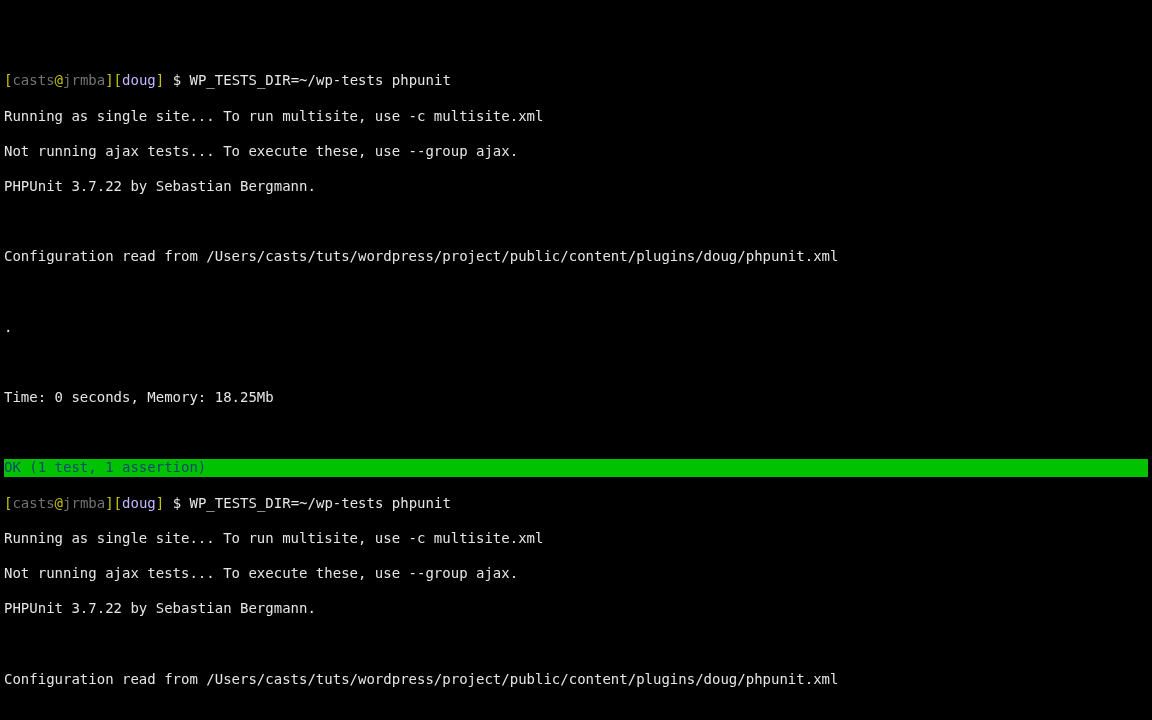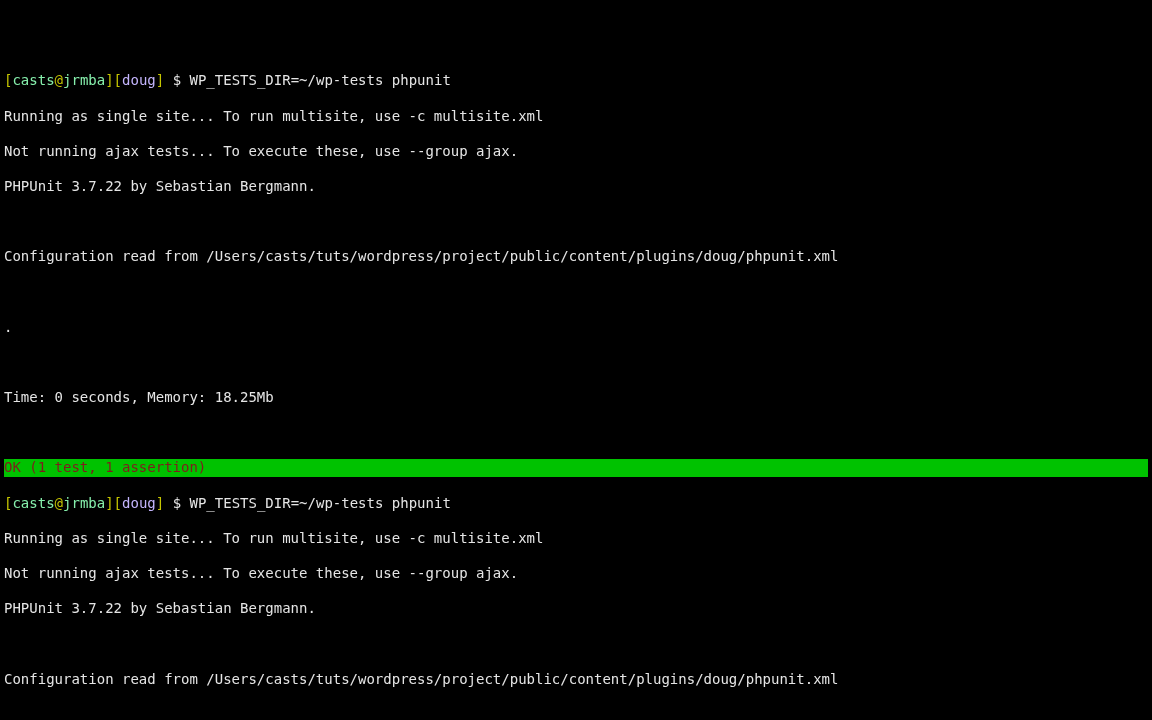--- a/index.html
+++ b/index.html
@@ -11,24 +11,24 @@
     color: #e5e5e5;
     width: 1152px;
     height: 720px;
     overflow: hidden;
     padding: 2px 4px;
     white-space: pre;
   }
   .line { display: block; }
   .yellow { color: #c5c500; }
   .magenta { color: #c4b5fd; }
-  .cyan { color: #86efac; }
+  .cyan { color: #737373; }
   .ok-bar {
     background: #00c200;
-    color: #7f1d1d;
+    color: #0c4a6e;
     display: block;
     width: 100%;
   }
 </style>
 </head>
 <body>
 
 
 
 <span class="line"><span class="yellow">[</span><span class="cyan">casts</span><span class="yellow">@</span><span class="cyan">jrmba</span><span class="yellow">][</span><span class="magenta">doug</span><span class="yellow">]</span> <span>$</span> <span>WP_TESTS_DIR=~/wp-tests phpunit</span></span>

